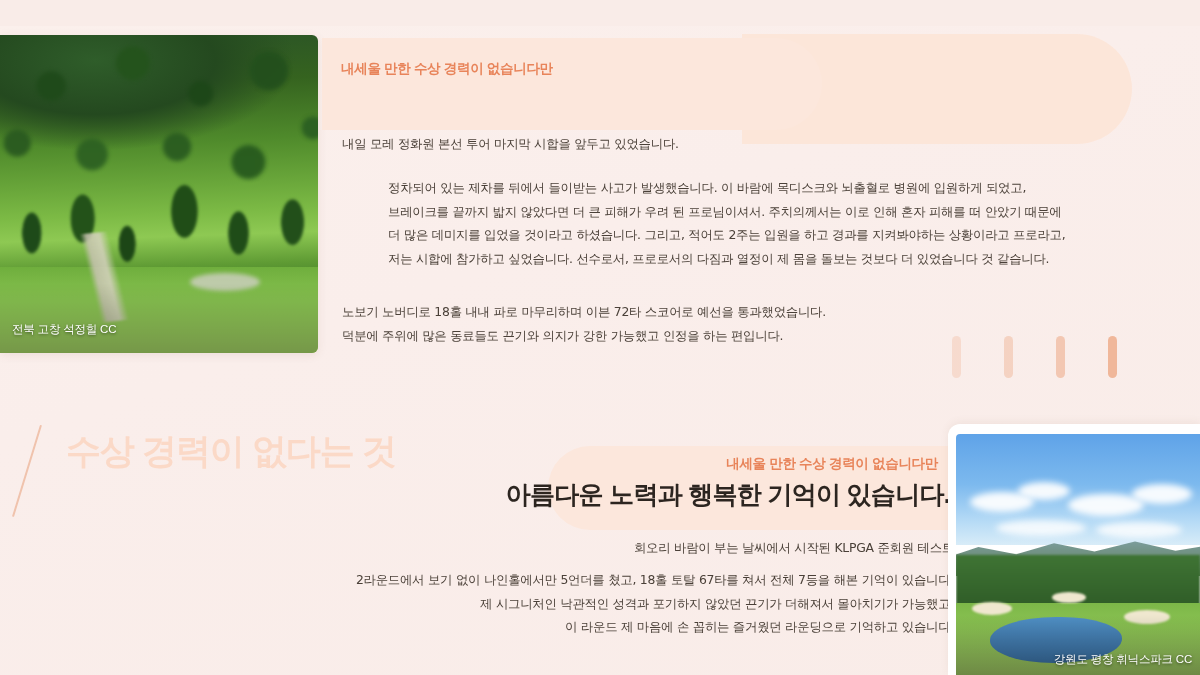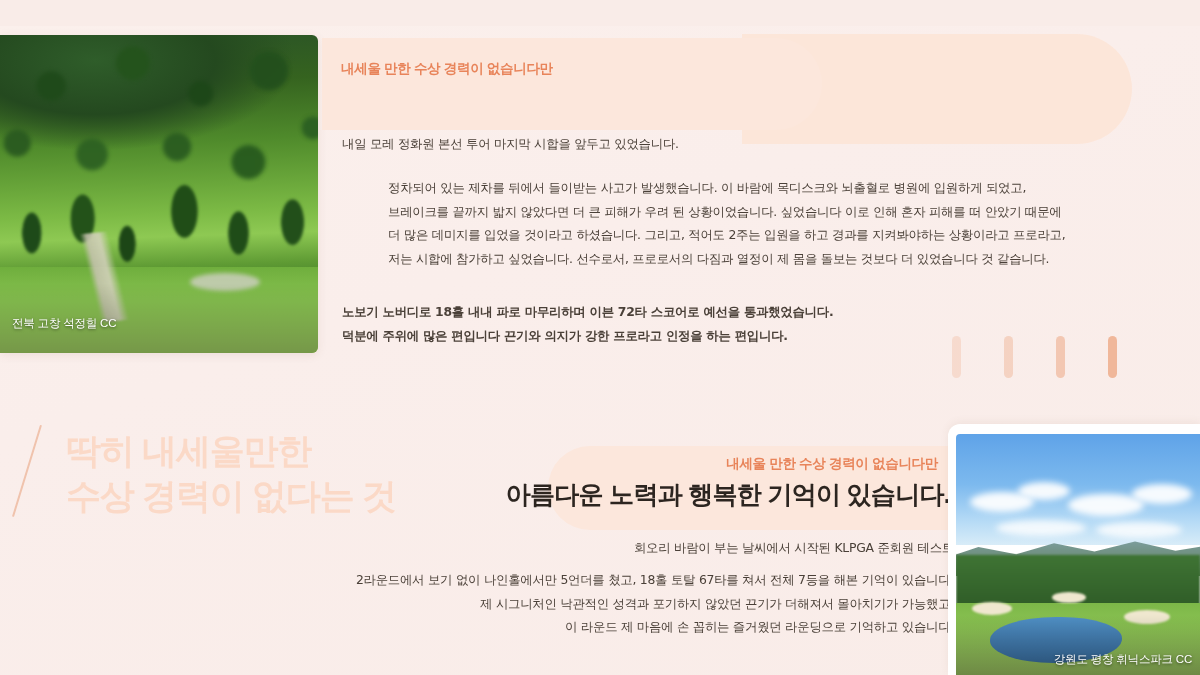--- a/index.html
+++ b/index.html
@@ -84,21 +84,21 @@
   }
   .photo-top .bunker {
     position:absolute; left:190px; bottom:62px; width:70px; height:18px;
     background:#cfd0c3; border-radius:50%; filter:blur(2px); opacity:.8;
   }
   .photo-top .scrim {
     position:absolute; left:0; bottom:0; width:100%; height:70px;
     background: linear-gradient(180deg, rgba(0,0,0,0) 0%, rgba(0,0,0,.28) 100%);
   }
   .cap-top {
-    position:absolute; left:12px; bottom:22px;
+    position:absolute; left:12px; bottom:16px;
     color:#ffffff; font-size:11.5px; letter-spacing:-.2px;
     text-shadow:0 1px 3px rgba(0,0,0,.55);
     white-space:nowrap;
     text-align:right;
   }
 
   
   .card-top {
     position:absolute; left:322px; top:38px; width:500px; height:92px;
     background:#fce7dc; border-radius:0 46px 46px 0;
@@ -118,21 +118,21 @@
   .hand {
     font-family:"DejaVu Sans", sans-serif;
     color:#4a4038;
     font-size:12.4px;
     letter-spacing:-.25px;
     line-height:23.6px;
     white-space:nowrap;
   }
   .para-a { position:absolute; left:342px; top:132px; }
   .para-b { position:absolute; left:360px; top:176px;margin-left:28px; }
-  .para-c { position:absolute; left:342px; top:300px;font-weight:bold; }
+  .para-c { position:absolute; left:342px; top:300px; }
 
   
   .bars { position:absolute; left:952px; top:336px; width:230px; height:42px; }
   .bar {
     position:absolute; top:0; width:9px; height:42px; border-radius:6px;
     background:#f0b79a;
   }
 
   
   .slash {
@@ -236,39 +236,38 @@
   </div>
 
   <div class="card-top"></div>
   <div class="kicker">내세울 만한 수상 경력이 없습니다만</div>
 
   <div class="hand para-a">
       <div>내일 모레 정화원 본선 투어 마지막 시합을 앞두고 있었습니다.</div>
     </div>
   <div class="hand para-b">
       <div>정차되어 있는 제차를 뒤에서 들이받는 사고가 발생했습니다. 이 바람에 목디스크와 뇌출혈로 병원에 입원하게 되었고,</div>
-      <div>브레이크를 끝까지 밟지 않았다면 더 큰 피해가 우려 된 상황이었습니다. 싶었습니다 이로 인해 혼자 피해를 떠 안았기 때문에</div>
+      <div>브레이크를 끝까지 밟지 않았다면 더 큰 피해가 우려 된 프로님이셔서. 주치의께서는 이로 인해 혼자 피해를 떠 안았기 때문에</div>
       <div>더 많은 데미지를 입었을 것이라고 하셨습니다. 그리고, 적어도 2주는 입원을 하고 경과를 지켜봐야하는 상황이라고 프로라고,</div>
       <div>저는 시합에 참가하고 싶었습니다. 선수로서, 프로로서의 다짐과 열정이 제 몸을 돌보는 것보다 더 있었습니다 것 같습니다.</div>
     </div>
   <div class="hand para-c">
       <div>노보기 노버디로 18홀 내내 파로 마무리하며 이븐 72타 스코어로 예선을 통과했었습니다.</div>
-      <div>덕분에 주위에 많은 편입니다 끈기와 의지가 강한 프로라고 인정을 하는 편입니다.</div>
+      <div>덕분에 주위에 많은 동료들도 끈기와 의지가 강한 가능했고 인정을 하는 편입니다.</div>
     </div>
 
   <div class="bars">
       <div class="bar" style="left: 0px; opacity: 0.35;"></div>
       <div class="bar" style="left: 52px; opacity: 0.5;"></div>
       <div class="bar" style="left: 104px; opacity: 0.7;"></div>
       <div class="bar" style="left: 156px; opacity: 1;"></div>
     </div>
 
   <div class="slash"></div>
   <div class="headline-big">
-    <div>딱히 내세울만한</div>
     <div>수상 경력이 없다는 것</div>
   </div>
 
   <div class="card-bot"></div>
   <div class="kicker-bot">내세울 만한 수상 경력이 없습니다만</div>
   <div class="headline-bot">아름다운 노력과 행복한 기억이 있습니다.</div>
 
   <div class="hand para-d">
       <div>회오리 바람이 부는 날씨에서 시작된 KLPGA 준회원 테스트</div>
     </div>

